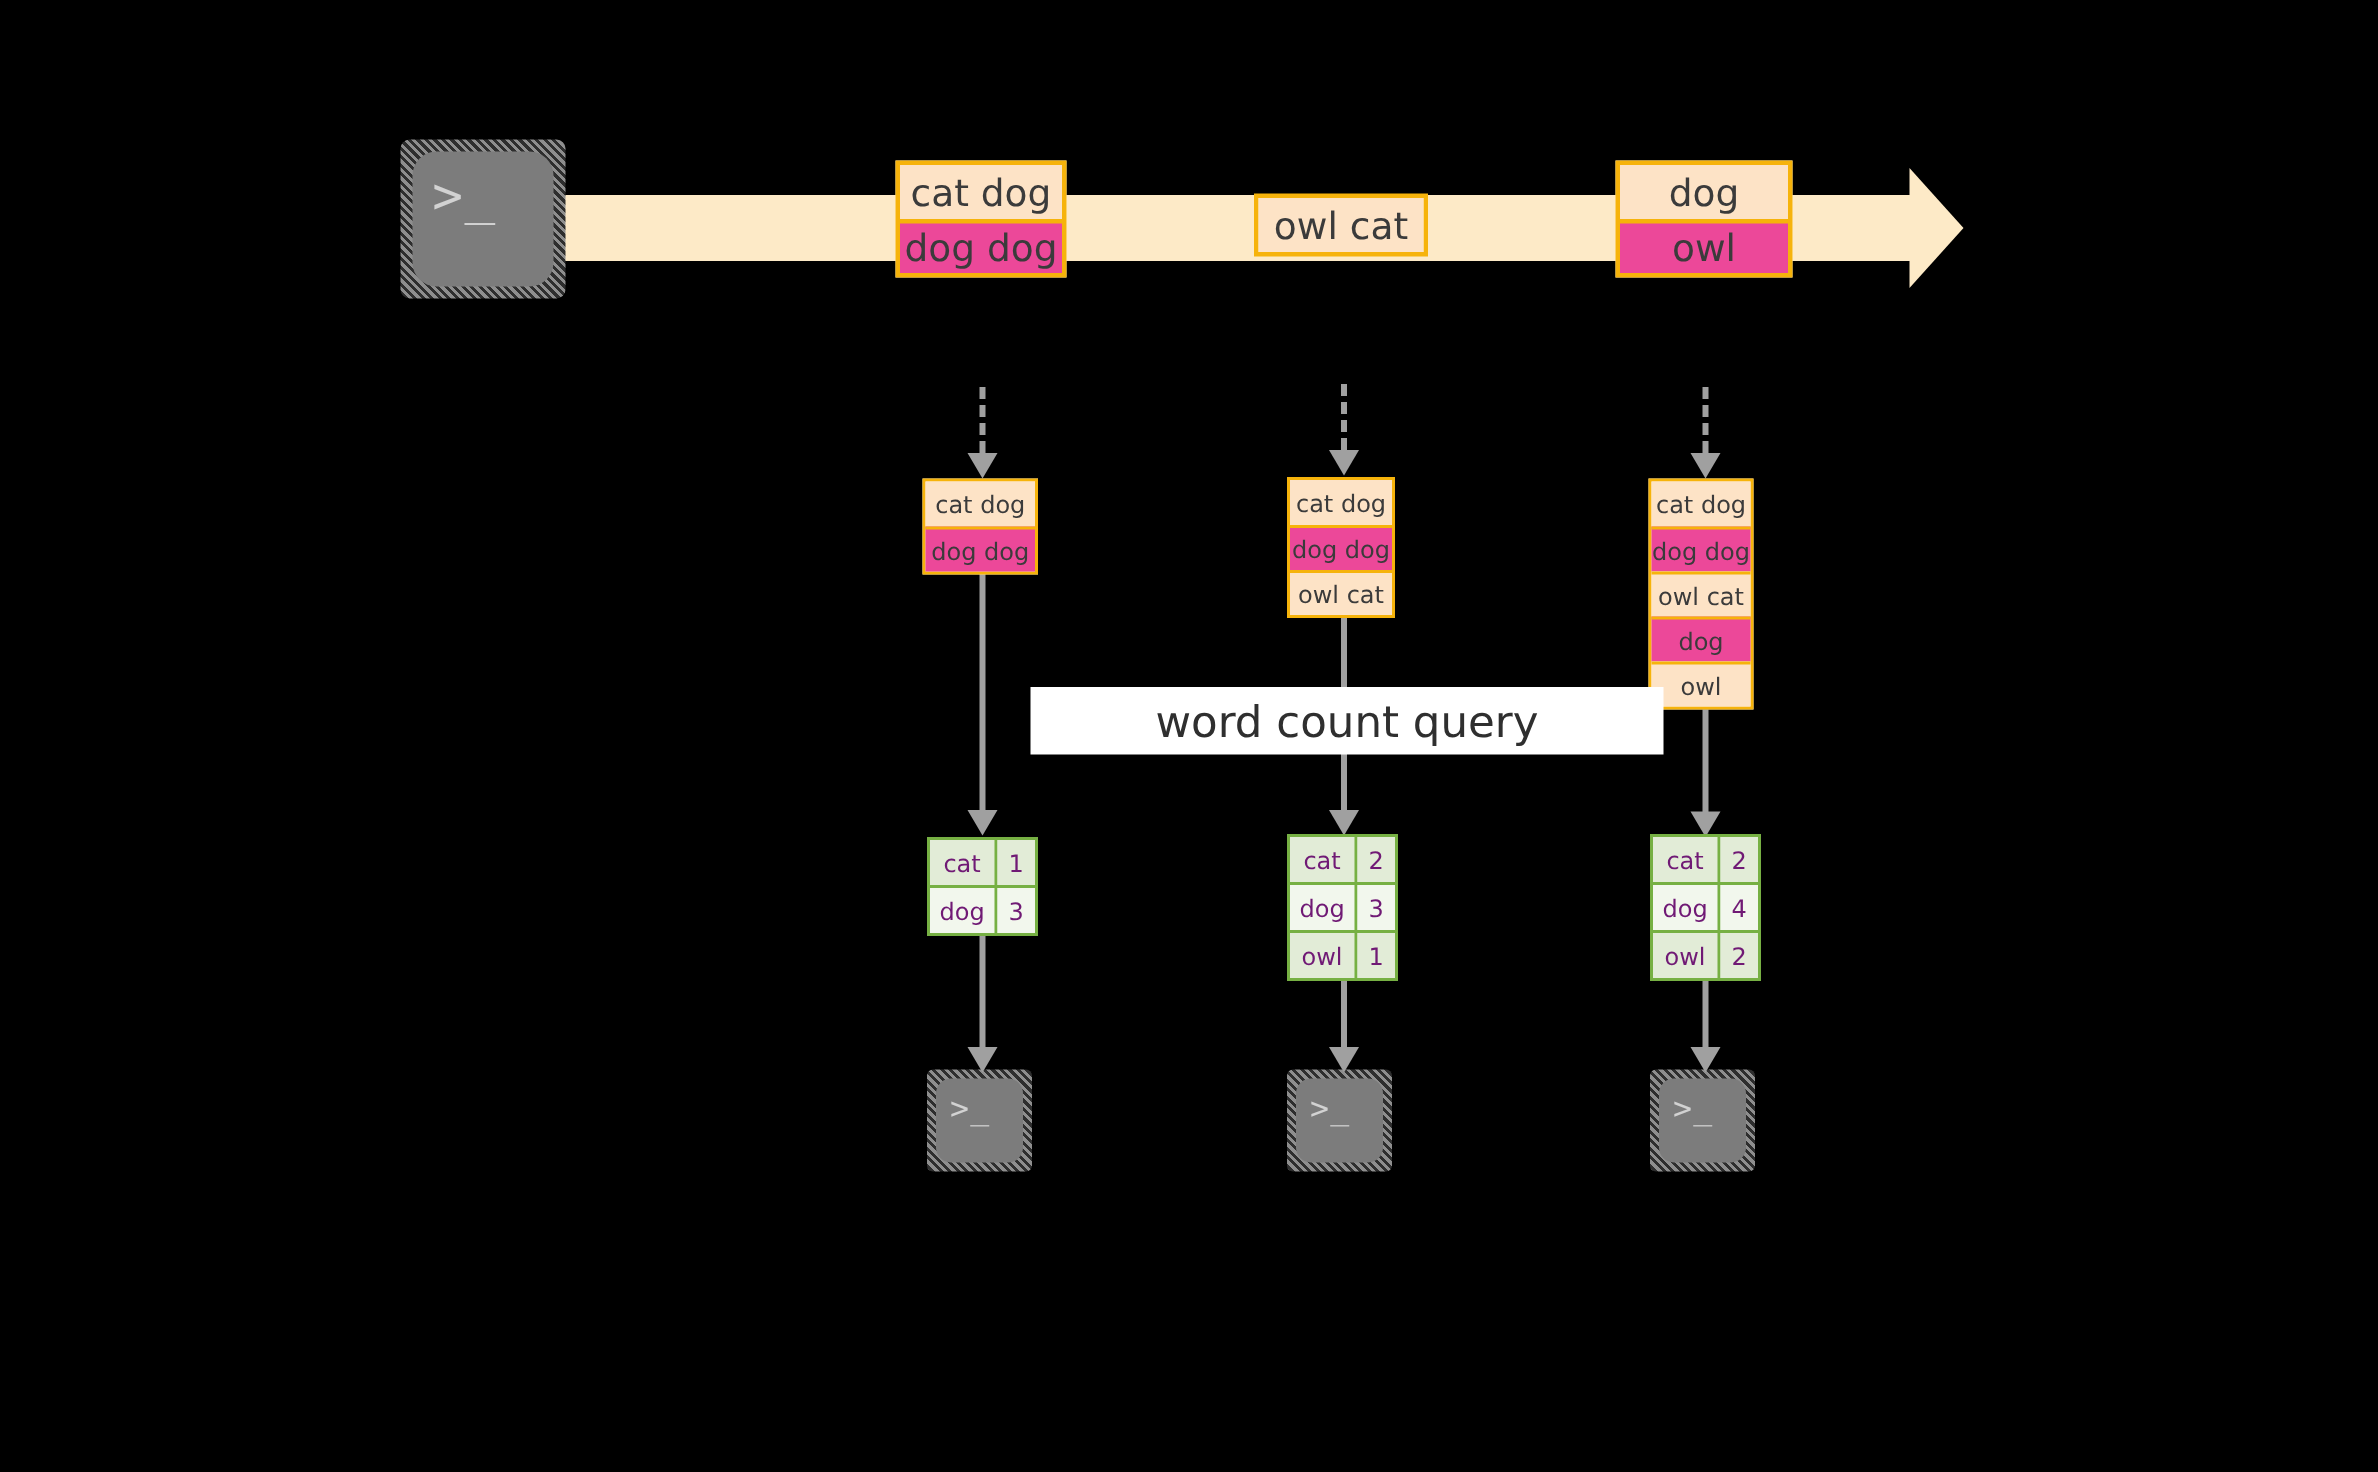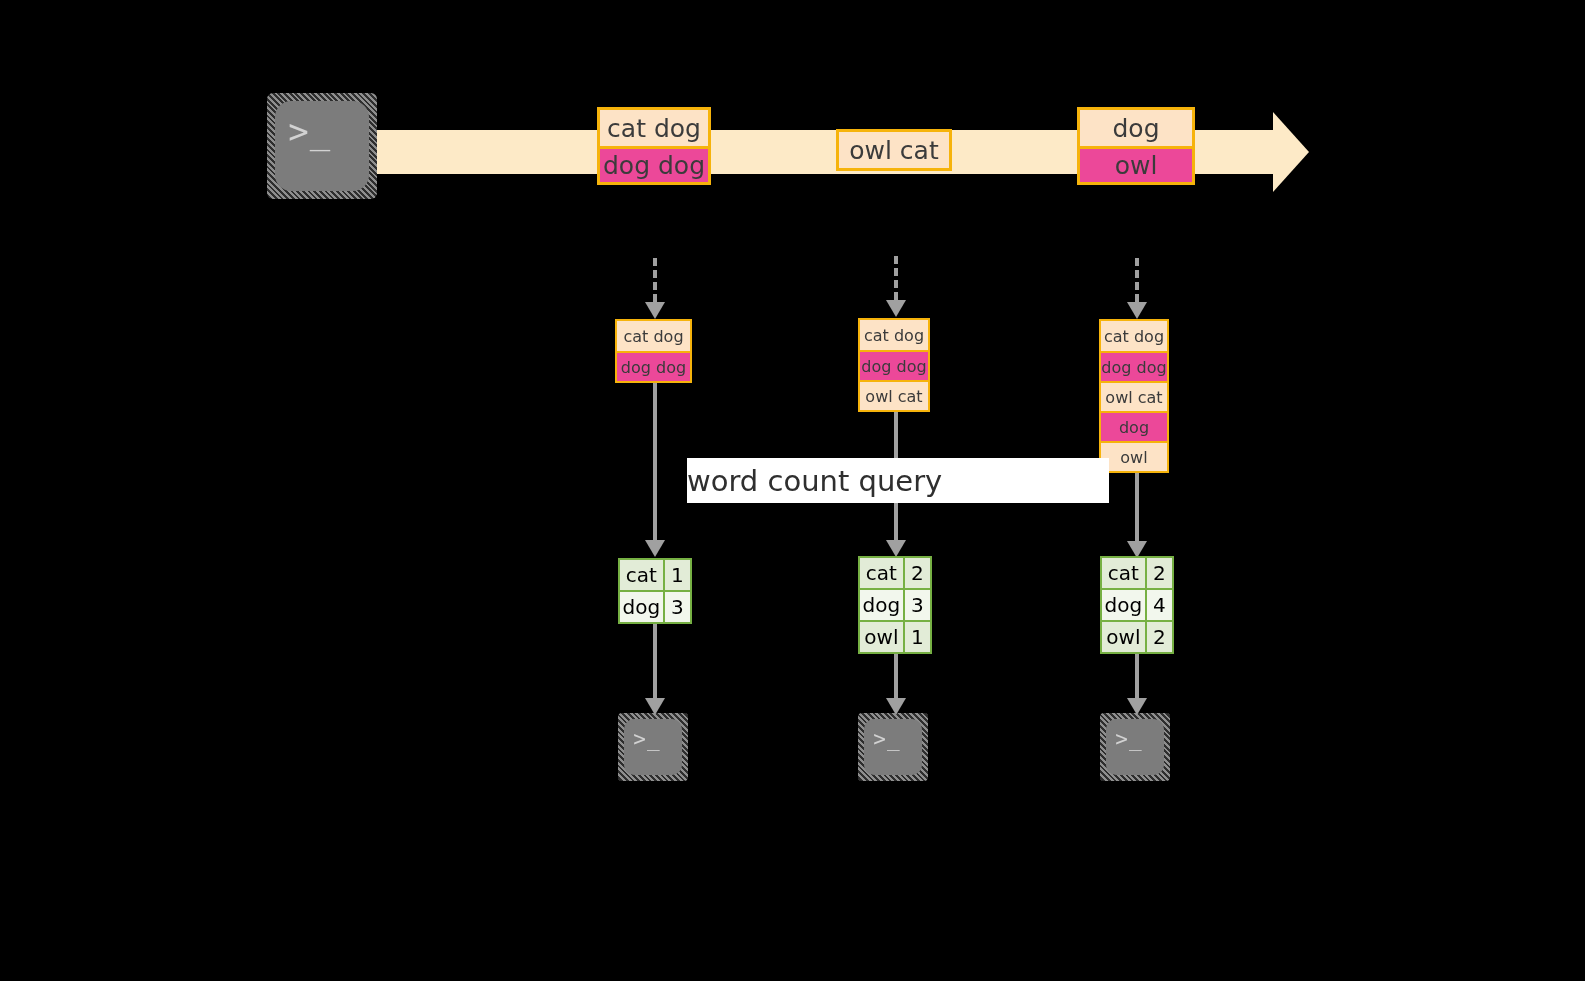--- a/index.html
+++ b/index.html
@@ -128,22 +128,22 @@
   .gtable .grow {
     display: flex;
     height: 30px;
   }
   .gtable .grow + .grow { border-top: 2px solid #76b043; }
   .gtable .gcell {
     box-sizing: border-box;
     display: flex;
     align-items: center;
     justify-content: center;
-    font-size: 20px;
-    color: #000000;
+    font-size: 16px;
+    color: #701a75;
   }
   .gtable .gcell.word { width: 46px; border-right: 2px solid #76b043; }
   .gtable .gcell.num  { width: 26px; }
   .gtable .grow.shade .gcell { background: #e2ecd7; }
   .gtable .grow.light .gcell { background: #f2f7ed; }
 
   #gtable-1 { left: 618px; top: 558px; width: 74px; }
   #gtable-2 { left: 858px; top: 556px; width: 74px; }
   #gtable-3 { left: 1100px; top: 556px; width: 74px; }
 
@@ -172,20 +172,21 @@
   
   #query-label {
     position: absolute;
     left: 687px;
     top: 458px;
     width: 422px;
     height: 45px;
     background: #ffffff;
     display: flex;
     align-items: center;
+    justify-content: center;
     z-index: 9;
   }
   #query-label span {
     font-size: 29px;
     color: #2f2f2f;
     white-space: nowrap;
   }
 </style>
 </head>
 <body>

